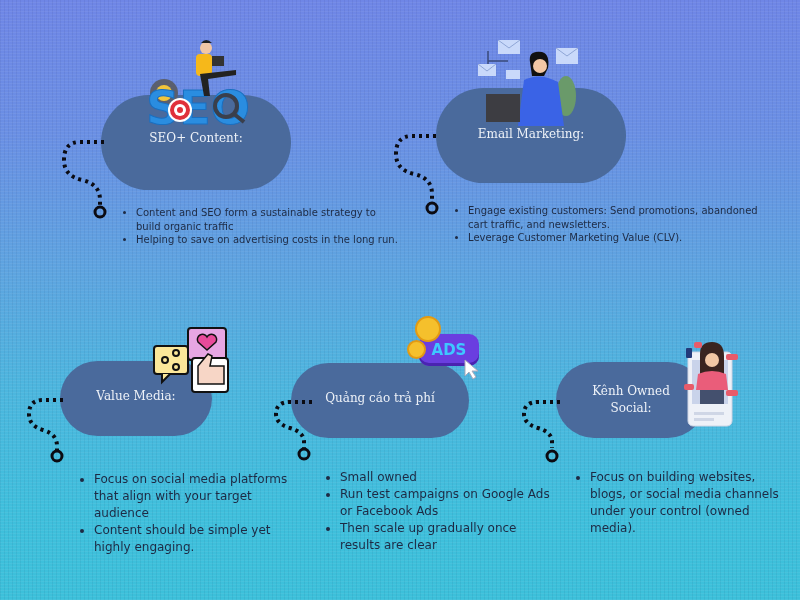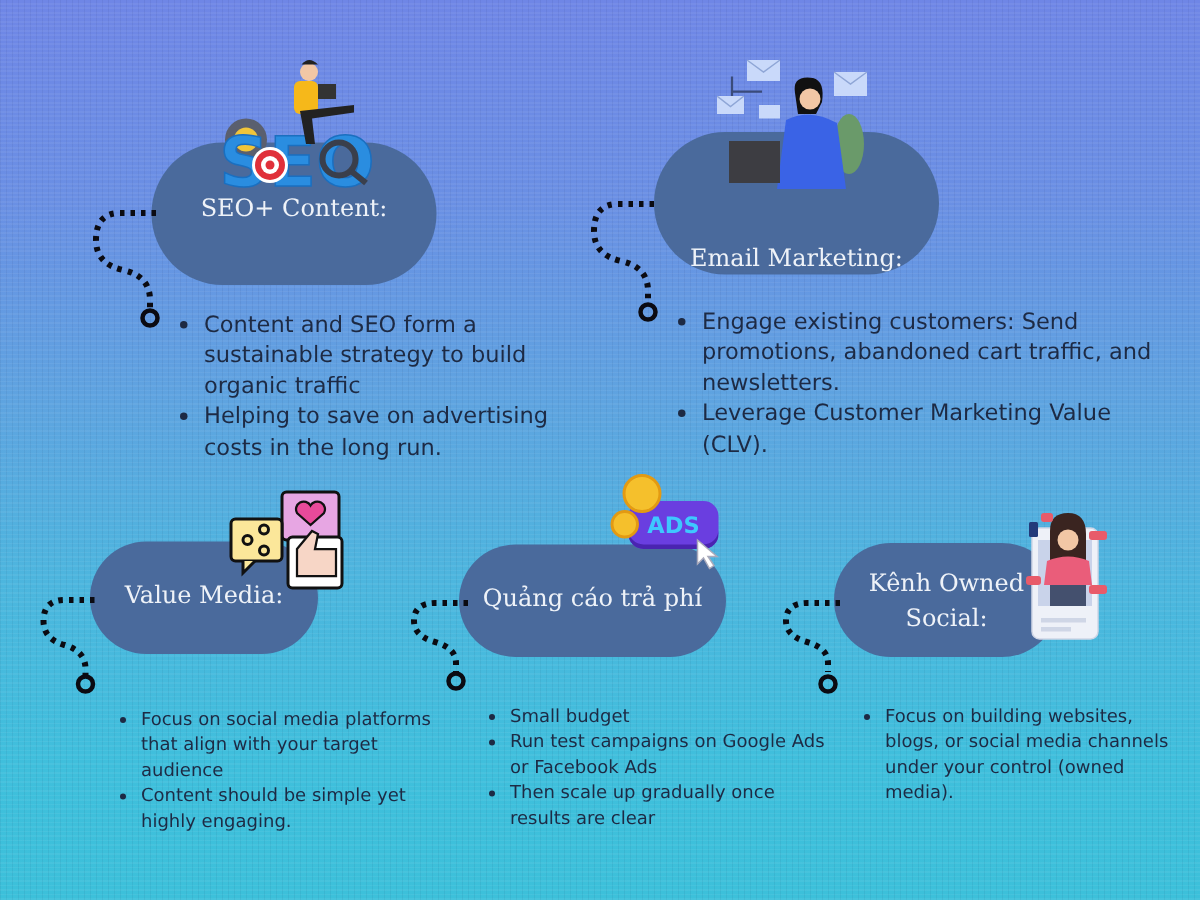--- a/index.html
+++ b/index.html
@@ -10,27 +10,27 @@
   }
   .texture {
     position: absolute; inset: 0; pointer-events: none;
     background-image:
       repeating-linear-gradient(0deg, rgba(255,255,255,0.05) 0px, rgba(255,255,255,0.05) 1px, transparent 1px, transparent 3px),
       repeating-linear-gradient(90deg, rgba(0,0,40,0.05) 0px, rgba(0,0,40,0.05) 1px, transparent 1px, transparent 4px);
   }
   .pill {
     position: absolute; background: #4a6a9c; border-radius: 999px;
     color: #eef2f8; display: flex; align-items: center; justify-content: center;
-    text-align: center; font-family: "DejaVu Serif", serif; font-size: 16px; line-height: 1.45;
+    text-align: center; font-family: "DejaVu Serif", serif; font-size: 12px; line-height: 1.45;
   }
   .pill .label { position: relative; z-index: 2; }
   .connector { position: absolute; pointer-events: none; }
   .bullets {
     position: absolute; margin: 0; padding: 0 0 0 18px;
-    color: #1d2a44; font-size: 15px; line-height: 1.36;
+    color: #1d2a44; font-size: 10px; line-height: 1.36;
   }
   .bullets li { margin: 0; padding: 0; }
   .bullets.small { font-size: 12px; line-height: 1.42; margin-top: 20px; }
   .illus { position: absolute; z-index: 3; }
 </style>
 </head>
 <body>
 
 <div class="texture"></div>
 
@@ -55,21 +55,21 @@
 </svg>
 <svg class="connector" style="left:60px; top:138px;" width="50" height="84" viewBox="0 0 50 84">
   <path d="M44 4 L20 4 Q4 4 4 22 Q4 38 22 42 Q40 46 40 62 L40 70" fill="none" stroke="#0b0b12" stroke-width="4" stroke-dasharray="3 4"></path>
   <circle cx="40" cy="74" r="5" fill="none" stroke="#0b0b12" stroke-width="3"></circle>
 </svg>
 <ul class="bullets" style="left:118px; top:206px; width:262px;">
   <li>Content and SEO form a sustainable strategy to build organic traffic</li>
   <li>Helping to save on advertising costs in the long run.</li>
 </ul>
 
-<div class="pill" style="left:436px; top:88px; width:190px; height:95px;align-items:flex-end;">
+<div class="pill" style="left:436px; top:88px; width:190px; height:95px;">
   <span class="label" style="margin-top:-2px;">Email Marketing:</span>
 </div>
 <svg class="illus" style="left:478px; top:36px;" width="110" height="90" viewBox="0 0 110 90">
   <path d="M10 15 L10 35 M10 25 L30 25" stroke="#3a4b7a" stroke-width="1.5" fill="none"></path>
   <rect x="20" y="4" width="22" height="14" fill="#c9d9fa"></rect>
   <path d="M20 4 L31 12 L42 4" stroke="#8fa6d6" fill="none"></path>
   <rect x="0" y="28" width="18" height="12" fill="#c9d9fa"></rect>
   <path d="M0 28 L9 35 L18 28" stroke="#8fa6d6" fill="none"></path>
   <rect x="28" y="34" width="14" height="9" fill="#c9d9fa"></rect>
   <rect x="78" y="12" width="22" height="16" fill="#c9d9fa"></rect>
@@ -106,39 +106,39 @@
 </svg>
 <svg class="connector" style="left:25px; top:396px;" width="50" height="70" viewBox="0 0 50 70">
   <path d="M38 4 L18 4 Q4 4 4 18 Q4 30 18 34 Q32 38 32 50 L32 54" fill="none" stroke="#0b0b12" stroke-width="4" stroke-dasharray="3 4"></path>
   <circle cx="32" cy="60" r="5" fill="none" stroke="#0b0b12" stroke-width="3"></circle>
 </svg>
 <ul class="bullets small" style="left:76px; top:451px; width:200px;">
   <li>Focus on social media platforms that align with your target audience</li>
   <li>Content should be simple yet highly engaging.</li>
 </ul>
 
-<div class="pill" style="left:306px; top:363px; width:178px; height:75px; flex-direction:column;">
+<div class="pill" style="left:291px; top:363px; width:178px; height:75px; flex-direction:column;">
   <span class="label" style="margin-top:-4px;">Quảng cáo trả phí</span>
 </div>
 <div class="illus" style="left:405px; top:316px; width:80px; height:66px;">
   <div style="position:absolute; left:14px; top:18px; width:60px; height:32px; background:#6a3ee0; border-radius:10px; box-shadow:inset 0 -3px 0 #4a24b0; display:flex; align-items:center; justify-content:center;">
     <span style="color:#3ec8ff; font-weight:bold; font-size:15px; font-family:'DejaVu Sans', sans-serif; ">ADS</span>
   </div>
   <div style="position:absolute; left:10px; top:0; width:22px; height:22px; border-radius:50%; background:#f5c02c; border:2px solid #e39a12;"></div>
   <div style="position:absolute; left:2px; top:24px; width:15px; height:15px; border-radius:50%; background:#f5c02c; border:2px solid #e39a12;"></div>
   <svg style="position:absolute; left:58px; top:42px;" width="18" height="22" viewBox="0 0 18 22">
     <path d="M2 2 L2 18 L6 14 L10 21 L13 19 L9 13 L15 13 Z" fill="#fff" stroke="#aab" stroke-width="1"></path>
   </svg>
 </div>
 <svg class="connector" style="left:272px; top:398px;" width="50" height="66" viewBox="0 0 50 66">
   <path d="M40 4 L18 4 Q4 4 4 16 Q4 26 18 30 Q32 34 32 44 L32 50" fill="none" stroke="#0b0b12" stroke-width="4" stroke-dasharray="3 4"></path>
   <circle cx="32" cy="56" r="5" fill="none" stroke="#0b0b12" stroke-width="3"></circle>
 </svg>
 <ul class="bullets small" style="left:322px; top:449px; width:210px;">
-  <li>Small budget</li>
+  <li>Small owned</li>
   <li>Run test campaigns on Google Ads or Facebook Ads</li>
   <li>Then scale up gradually once results are clear</li>
 </ul>
 
 <div class="pill" style="left:556px; top:362px; width:150px; height:76px; flex-direction:column;">
   <span class="label">Kênh Owned</span>
   <span class="label">Social:</span>
 </div>
 <svg class="illus" style="left:684px; top:340px;" width="70" height="88" viewBox="0 0 70 88">
   <rect x="4" y="12" width="44" height="74" rx="5" fill="#eef1f8" stroke="#cfd6e6"></rect>

